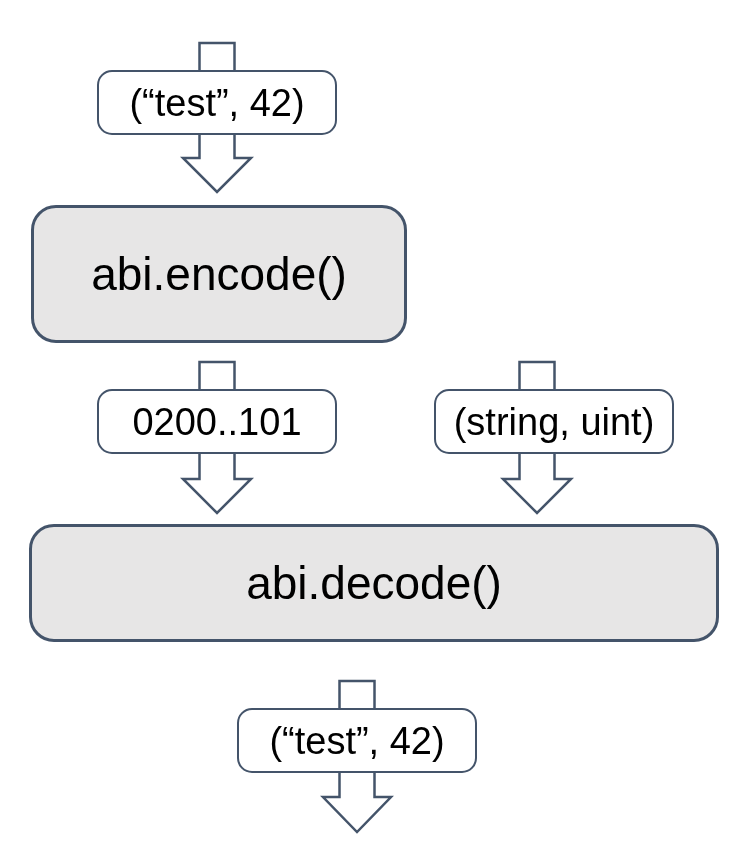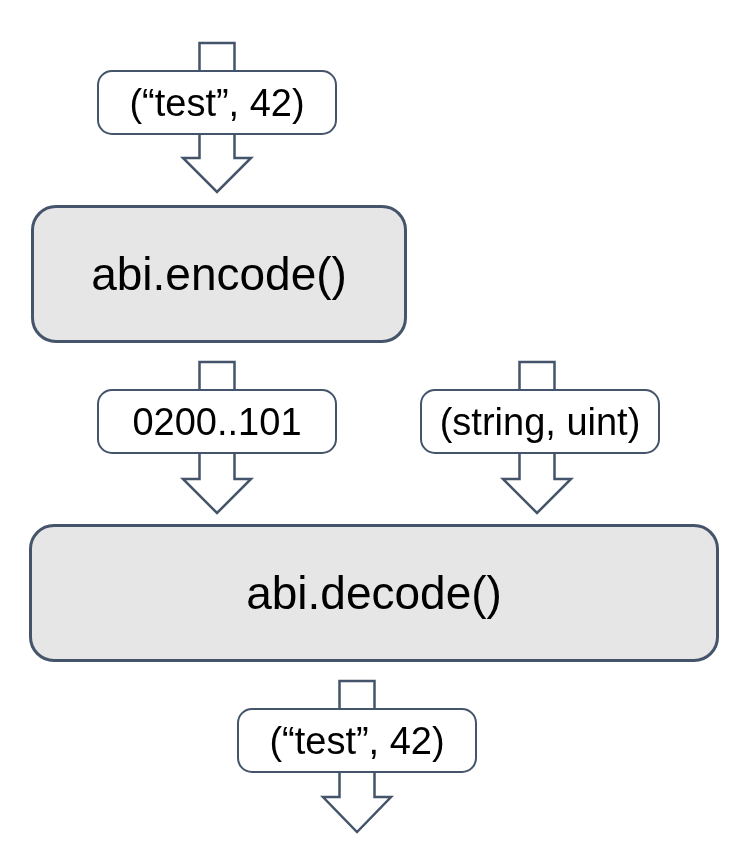--- a/index.html
+++ b/index.html
@@ -54,22 +54,22 @@
   }
   .fnbox {
     background: var(--box-fill);
     border: 3px solid var(--stroke);
     border-radius: 25px;
     font-size: 46px;
   }
   .pill-input   { left: 97px;  top: 70px;  }
   .box-encode   { left: 31px;  top: 205px; width: 376px; height: 138px; }
   .pill-bytes   { left: 97px;  top: 389px; }
-  .pill-types   { left: 420px; top: 389px; }
-  .box-decode   { left: 29px;  top: 524px; width: 690px; height: 138px; }
+  .pill-types   { left: 434px; top: 389px; }
+  .box-decode   { left: 29px;  top: 524px; width: 690px; height: 118px; }
   .pill-output  { left: 237px; top: 708px; }
 </style>
 </head>
 <body>
 
 <div class="canvas">
 
   <svg class="connector-layer" viewBox="0 0 748 860">
 
     <rect class="shaft" x="199.5" y="43" width="35" height="32"></rect>

